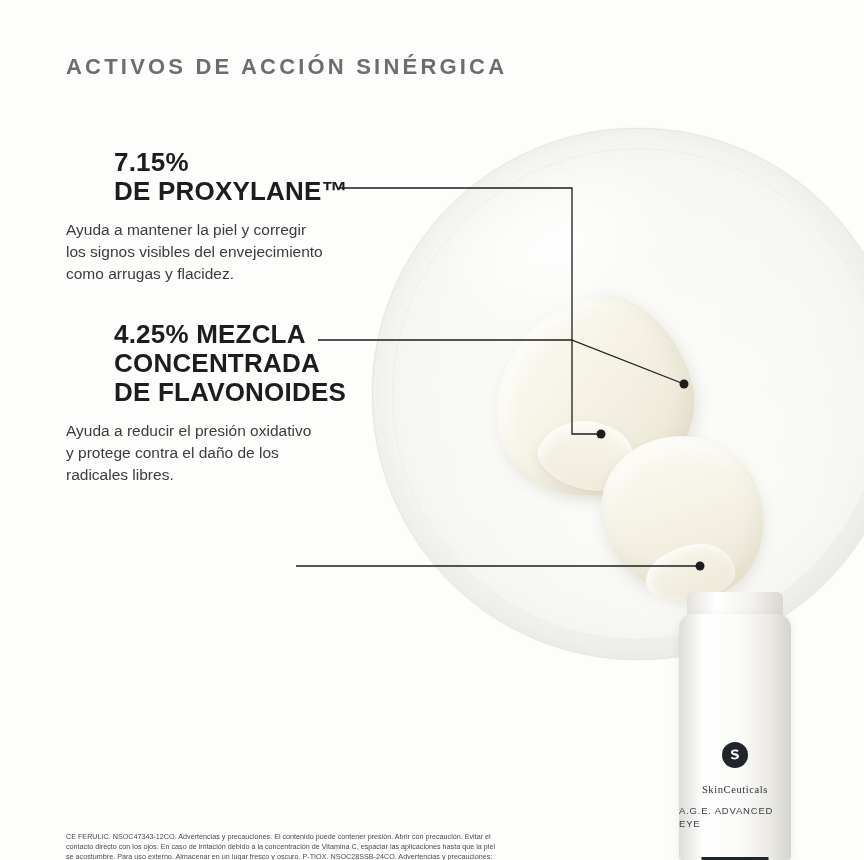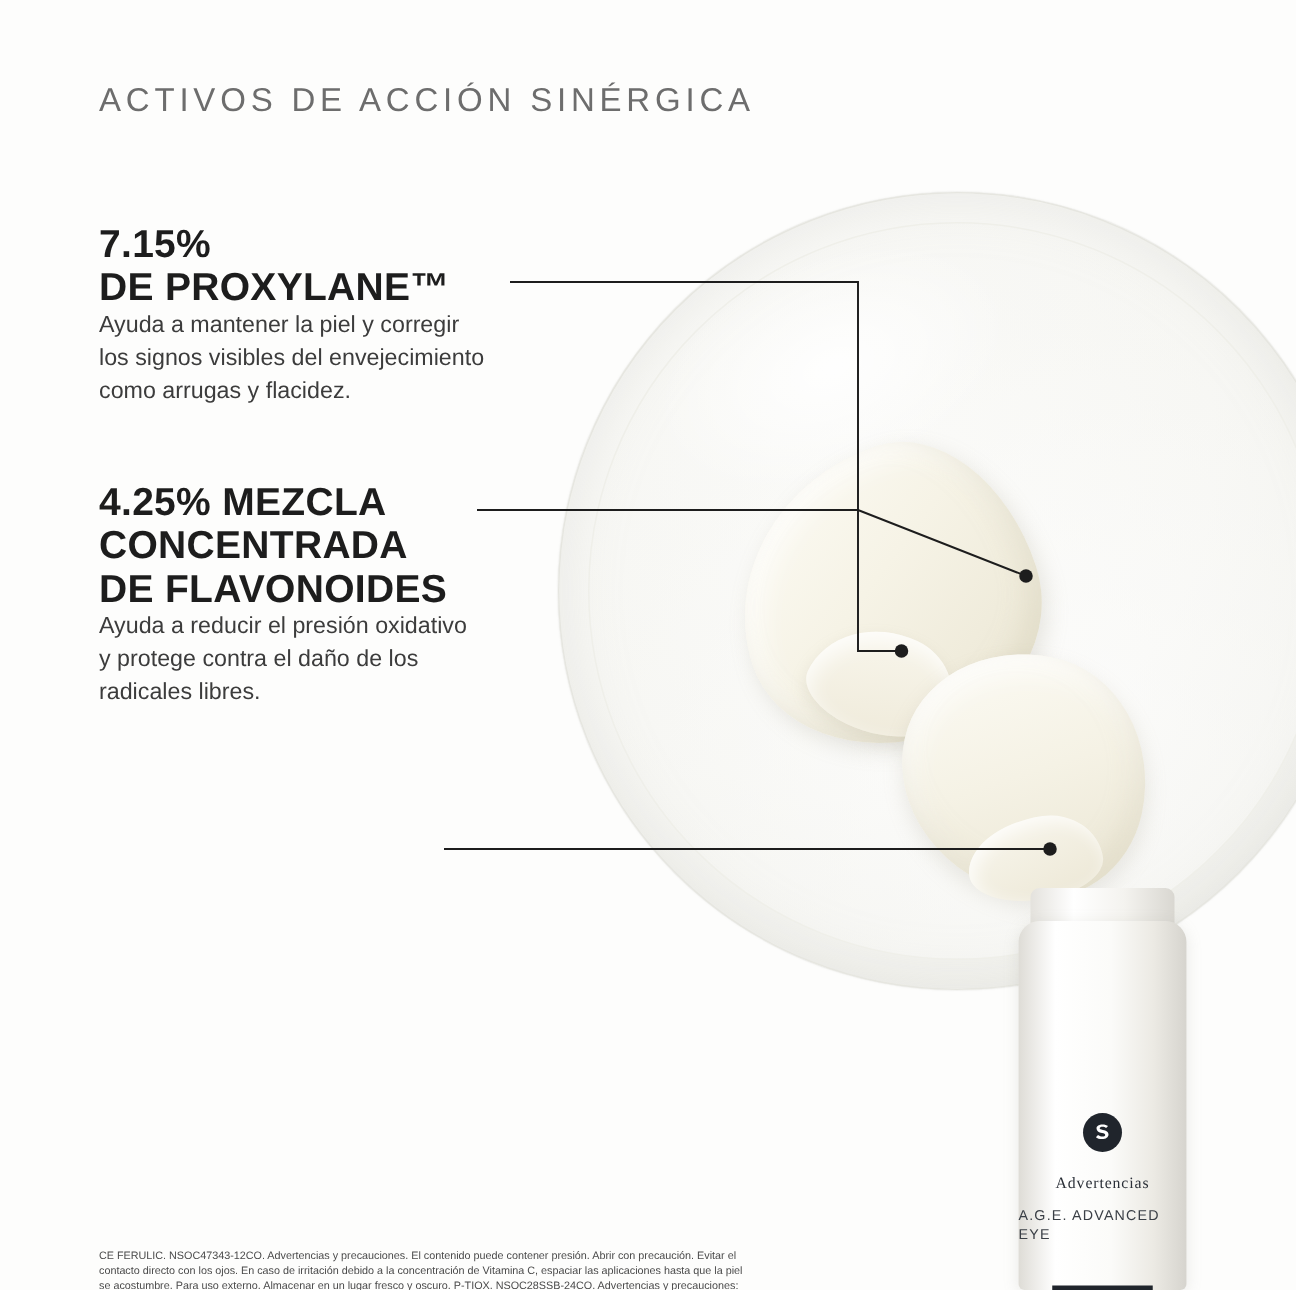--- a/index.html
+++ b/index.html
@@ -201,35 +201,36 @@
     z-index: 3;
   }
 
   .headline {
     position: absolute;
     left: 66px;
     top: 54px;
     font-size: 22px;
     letter-spacing: 3.2px;
     color: #6d6d6d;
-    font-weight: 400;
+    font-weight: 700;
   }
 
   .block { position: absolute; }
 
   .block-title {
     font-size: 26px;
     font-weight: 700;
     color: #1d1d1d;
     line-height: 29px;
     letter-spacing: 0.2px;
     white-space: pre-line;
+    margin-left: 48px;
   }
   .block-body {
-    margin-top: 0;
+    margin-top: 13px;
     font-size: 15.5px;
     line-height: 22px;
     color: #3c3c3c;
     white-space: pre-line;
   }
 
   .b1 { left: 66px; top: 148px; width: 330px; }
   .b2 { left: 66px; top: 320px; width: 330px; }
   .b3 { left: 66px; top: 546px; width: 330px; }
 
@@ -282,21 +283,21 @@
   </svg>
 
   <div class="tube">
     <div class="tube-cap"></div>
     <div class="tube-body">
       <div class="tube-logo">
         <svg width="16" height="16" viewBox="0 0 16 16">
           <path d="M4 5.2c0-1.5 1.6-2.6 4-2.6 1.6 0 2.9.4 3.7 1l-1.3 1.4c-.6-.5-1.5-.8-2.4-.8-1.1 0-1.9.4-1.9 1 0 .6.7.8 2.2 1.1 2.2.4 3.7 1.1 3.7 3 0 1.8-1.8 3.1-4.3 3.1-1.8 0-3.2-.5-4.1-1.3l1.4-1.4c.7.6 1.7 1 2.8 1 1.2 0 2-.4 2-1.1 0-.6-.6-.9-2.1-1.2C5.4 7.9 4 7.1 4 5.2z" fill="#ffffff"></path>
         </svg>
       </div>
-      <div class="tube-brand">Advertencias</div>
+      <div class="tube-brand">SkinCeuticals</div>
       <div class="tube-product">A.G.E.
 ADVANCED
 EYE</div>
       <div class="tube-correct">CORRECT</div>
     </div>
   </div>
 
   <div class="content">
 
     <div class="headline">ACTIVOS DE ACCIÓN SINÉRGICA</div>

